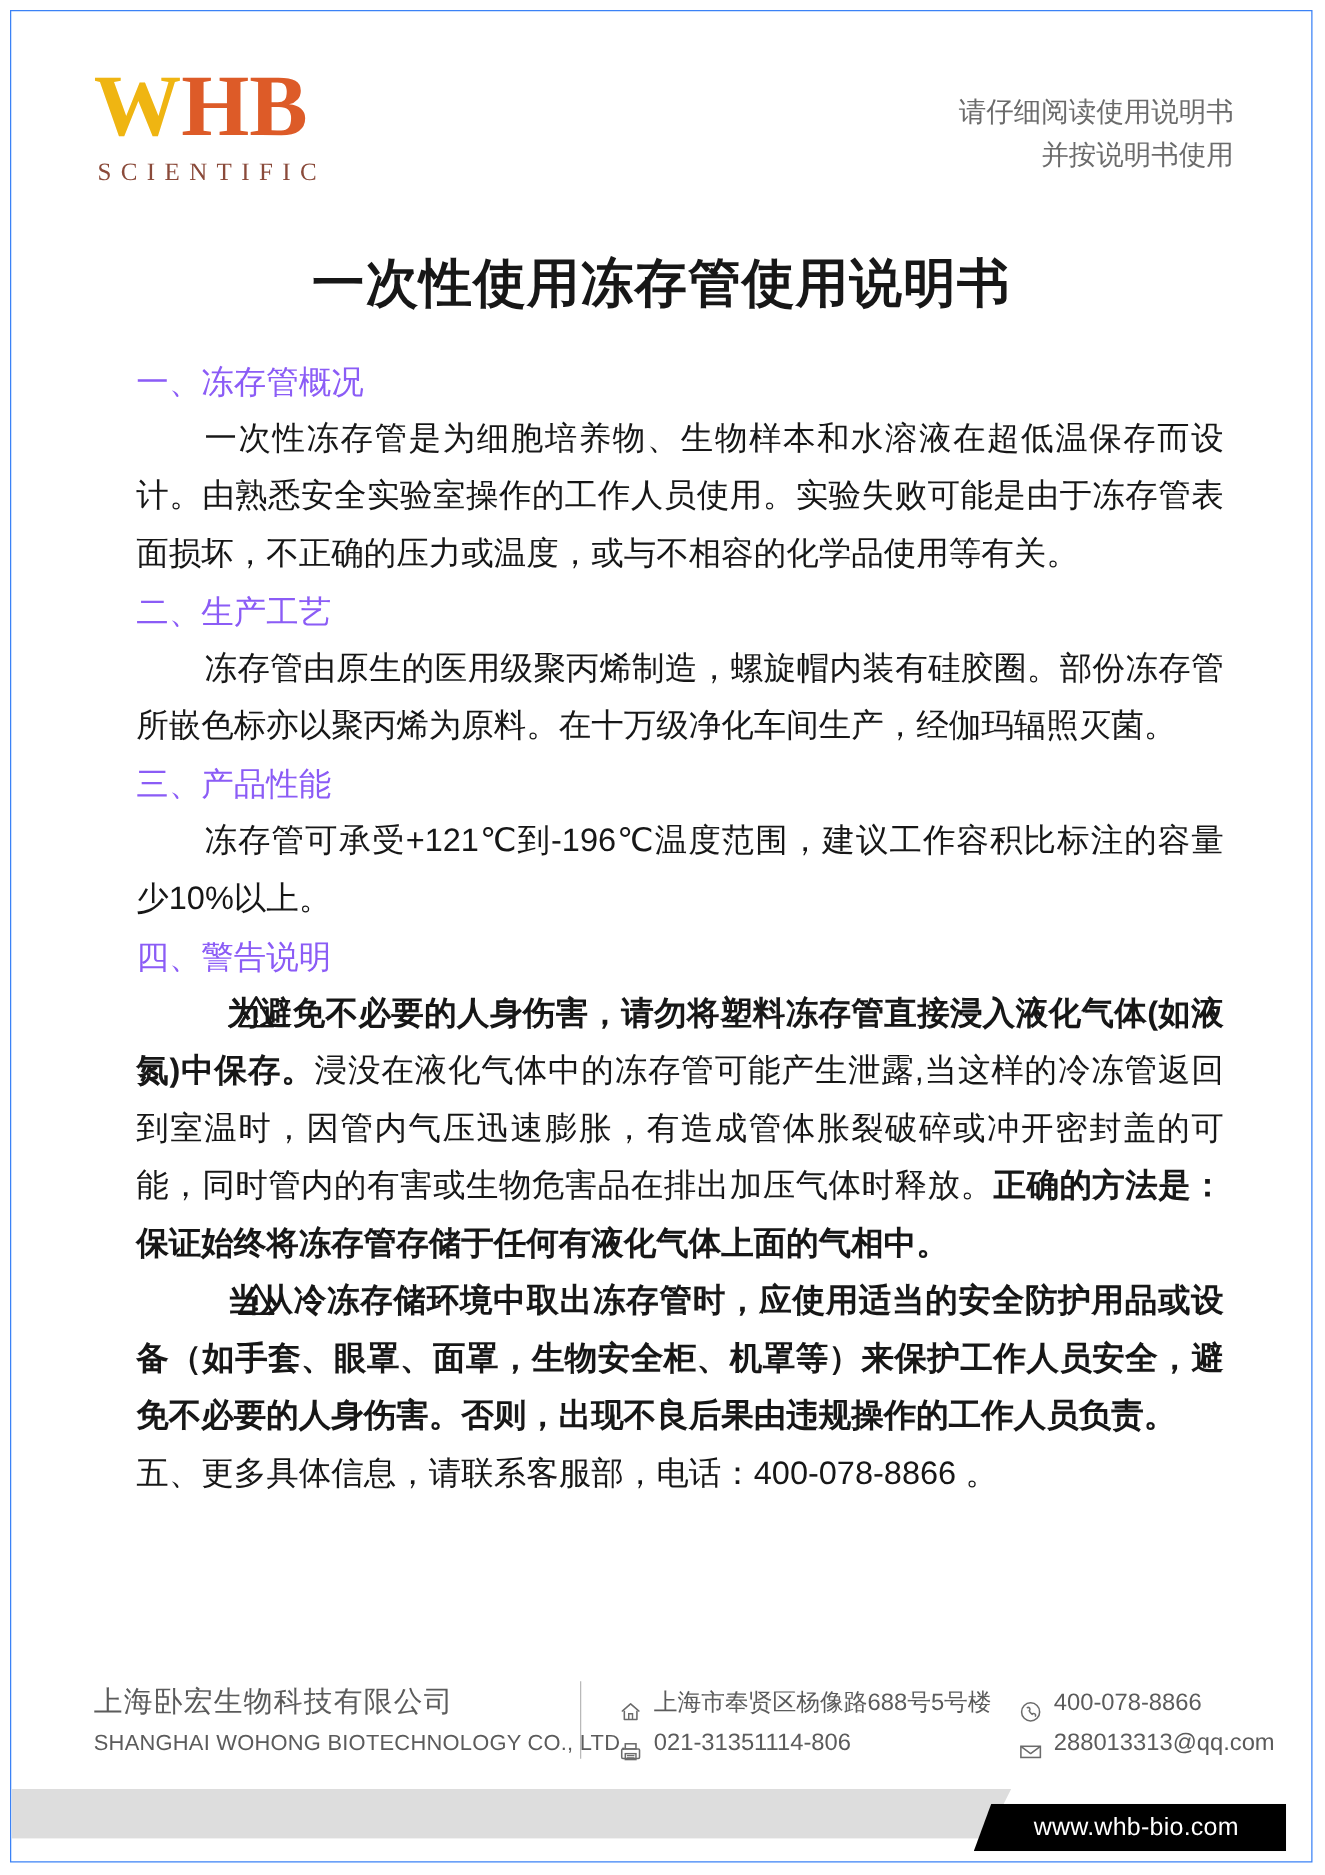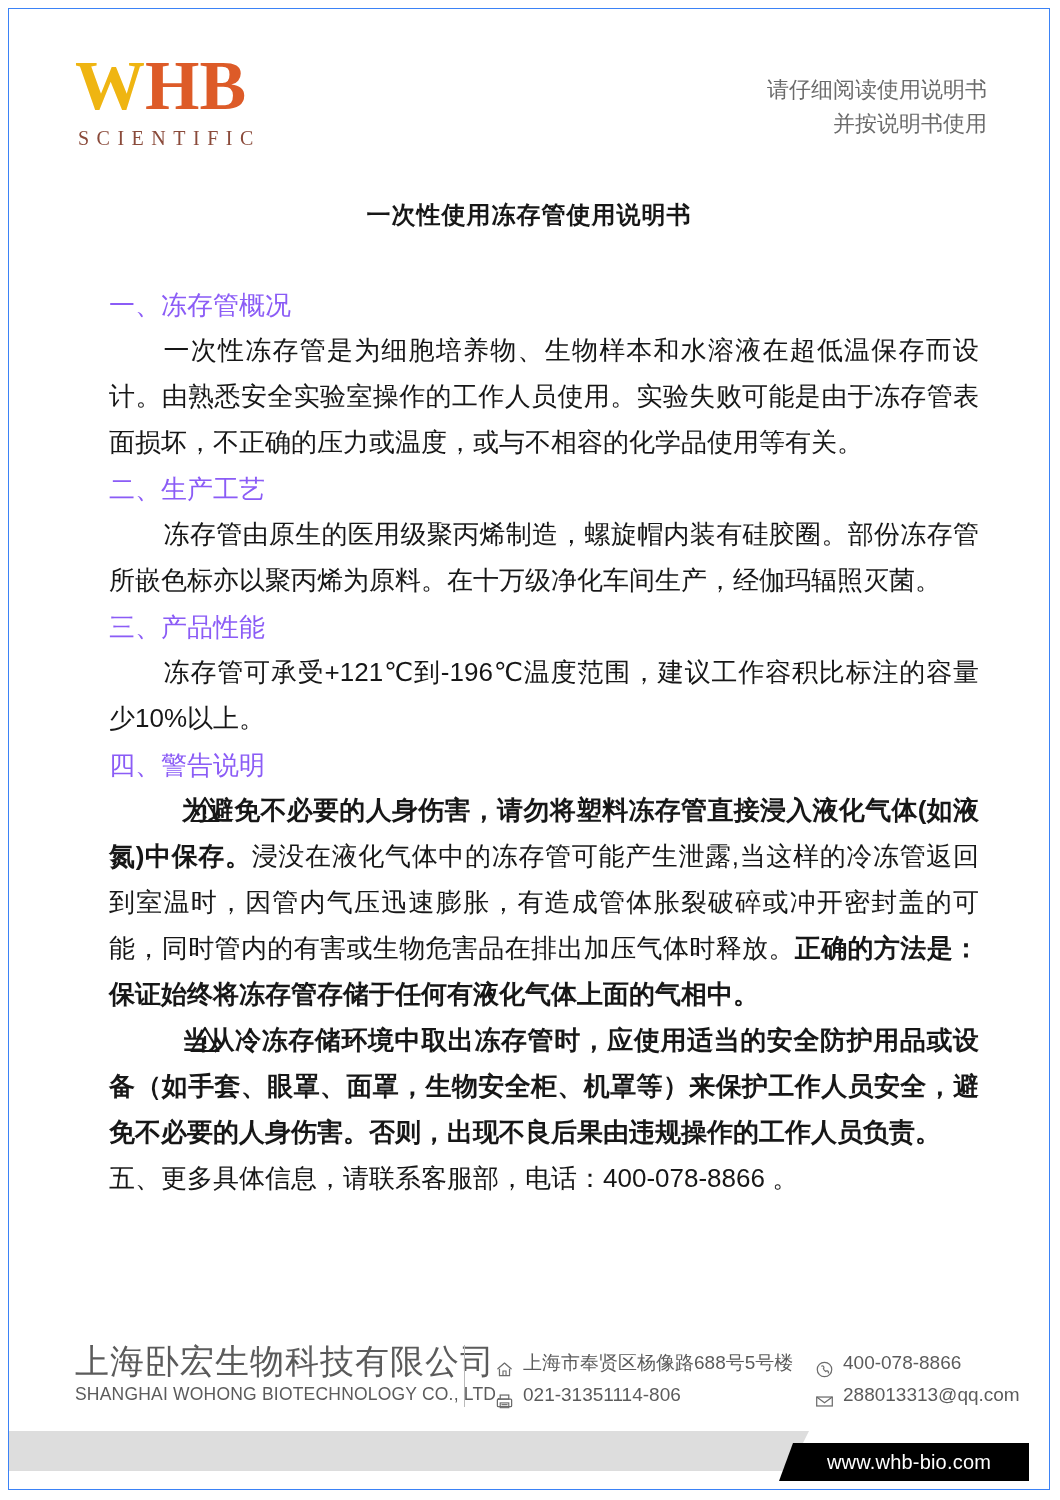--- a/index.html
+++ b/index.html
@@ -70,21 +70,21 @@
     line-height: 34px;
   }
   .header-note div { white-space: nowrap; }
 
   
   .doc-title {
     position: absolute;
     left: 0; right: 0;
     top: 190px;
     text-align: center;
-    font-size: 24px;
+    font-size: 42px;
     font-weight: 700;
     letter-spacing: 1px;
     color: #171717;
   }
 
   
   .content {
     position: absolute;
     left: 100px;
     top: 272px;
@@ -136,21 +136,21 @@
     right: 0;
     top: 1320px;
     height: 110px;
   }
   .f-company {
     position: absolute;
     left: 66px;
     top: 12px;
   }
   .f-cn {
-    font-size: 34px;
+    font-size: 23px;
     color: #5b5b5b;
     line-height: 40px;
     letter-spacing: 1px;
     white-space: nowrap;
   }
   .f-en {
     font-size: 17.5px;
     color: #5b5b5b;
     line-height: 26px;
     letter-spacing: 0.2px;

